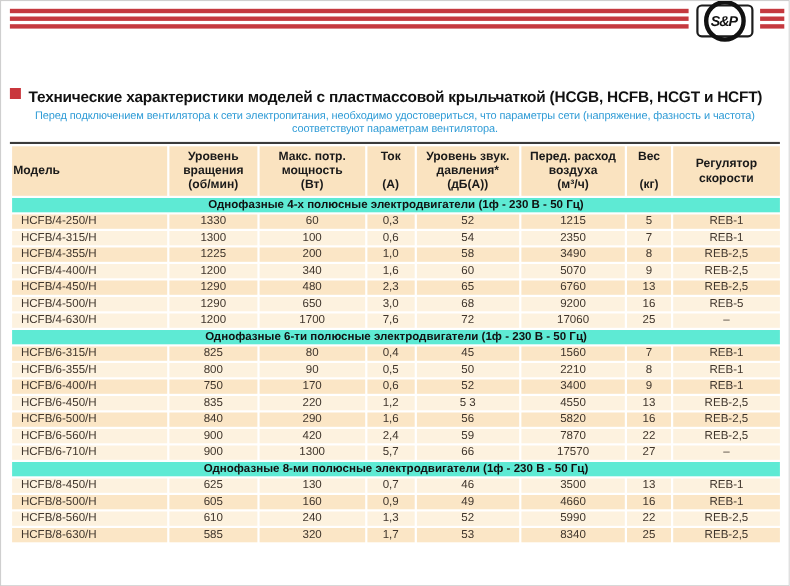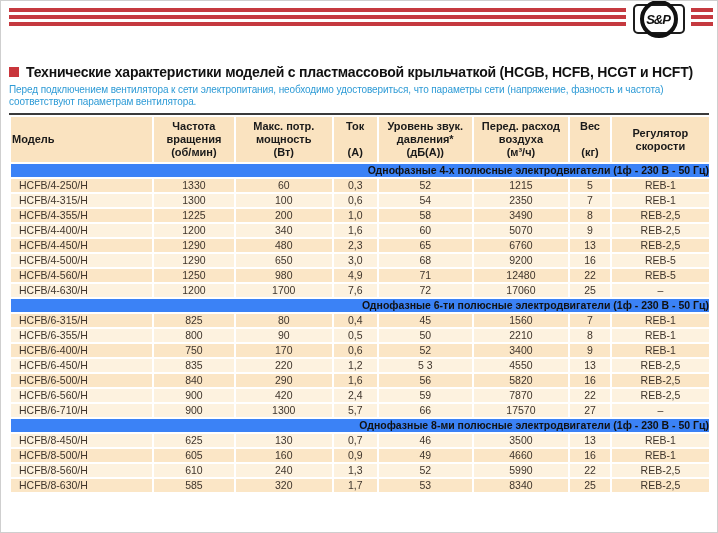--- a/index.html
+++ b/index.html
@@ -58,23 +58,22 @@
     font-style: italic;
     font-size: 13px;
     letter-spacing: -1px;
     color: #111111;
     transform: translateX(-1px);
   }
 
   
   .title-row {
     display: flex;
-    align-items: center;
     gap: 7px;
-    margin: 11px 8px 0 8px;
+    margin: 27px 8px 0 8px;
   }
   .bullet {
     width: 10px;
     height: 10px;
     background: #c9363c;
     flex: 0 0 auto;
   }
   .page-title {
     font-size: 14px;
     font-weight: bold;
@@ -82,20 +81,21 @@
     letter-spacing: -0.2px;
     white-space: nowrap;
   }
   .subtitle {
     margin: 4px 8px 0 8px;
     font-size: 10px;
     line-height: 12px;
     letter-spacing: -0.1px;
     color: #2e9bd6;
     width: 700px;
+    text-align: center;
   }
 
   
   .table-wrap {
     margin: 5px 8px 0 8px;
     border-top: 2px solid #3a3a3a;
   }
   table.spec {
     width: 702px;
     table-layout: fixed;
@@ -109,25 +109,25 @@
     font-weight: bold;
     color: #1a1a1a;
     vertical-align: middle;
     padding: 3px 1px;
     text-align: center;
   }
   .hline { line-height: 13px; min-height: 13px; }
   thead th.col-model { text-align: left; }
 
   td.section-td {
-    background: #3b82f6;
+    background: #5eead4;
     font-size: 10.5px;
     font-weight: bold;
     color: #111111;
-    text-align: right;
+    text-align: center;
     height: 13px;
     line-height: 13px;
     padding: 0;
   }
   tr.data-row td {
     font-size: 10.5px;
     color: #3f352c;
     height: 13px;
     line-height: 13px;
     padding: 0 2px;
@@ -183,21 +183,21 @@
           <col style="width: 13.8%;">
           <col style="width: 5.8%;">
           <col style="width: 14.2%;">
         </colgroup>
       <thead id="spec-head">
           <tr>
             <th class="col-model">
               <div class="hline">Модель</div>
             </th>
             <th class="col-rpm">
-              <div class="hline">Частота</div>
+              <div class="hline">Уровень</div>
               <div class="hline">вращения</div>
               <div class="hline">(об/мин)</div>
             </th>
             <th class="col-power">
               <div class="hline">Макс. потр.</div>
               <div class="hline">мощность</div>
               <div class="hline">(Вт)</div>
             </th>
             <th class="col-current">
               <div class="hline">Ток</div>
@@ -282,30 +282,20 @@
           <tr class="data-row row-cream">
             <td class="cell-model">HCFB/4-500/H</td>
             <td class="cell-num">1290</td>
             <td class="cell-num">650</td>
             <td class="cell-num">3,0</td>
             <td class="cell-num">68</td>
             <td class="cell-num">9200</td>
             <td class="cell-num">16</td>
             <td class="cell-num">REB-5</td>
           </tr>
-          <tr class="data-row row-beige">
-            <td class="cell-model">HCFB/4-560/H</td>
-            <td class="cell-num">1250</td>
-            <td class="cell-num">980</td>
-            <td class="cell-num">4,9</td>
-            <td class="cell-num">71</td>
-            <td class="cell-num">12480</td>
-            <td class="cell-num">22</td>
-            <td class="cell-num">REB-5</td>
-          </tr>
           <tr class="data-row row-cream">
             <td class="cell-model">HCFB/4-630/H</td>
             <td class="cell-num">1200</td>
             <td class="cell-num">1700</td>
             <td class="cell-num">7,6</td>
             <td class="cell-num">72</td>
             <td class="cell-num">17060</td>
             <td class="cell-num">25</td>
             <td class="cell-num">–</td>
           </tr>

